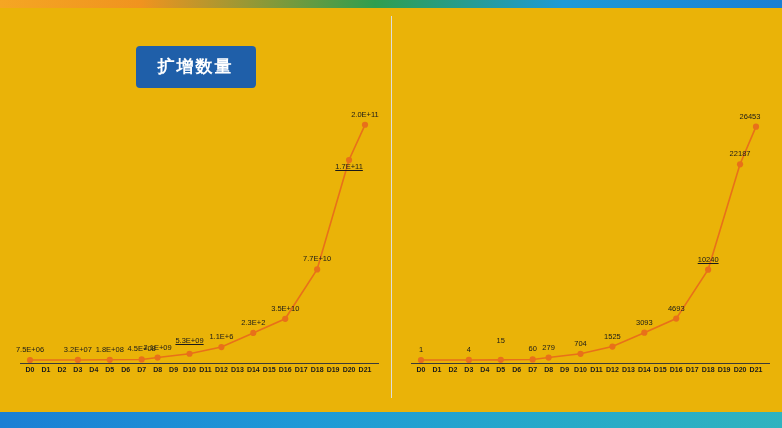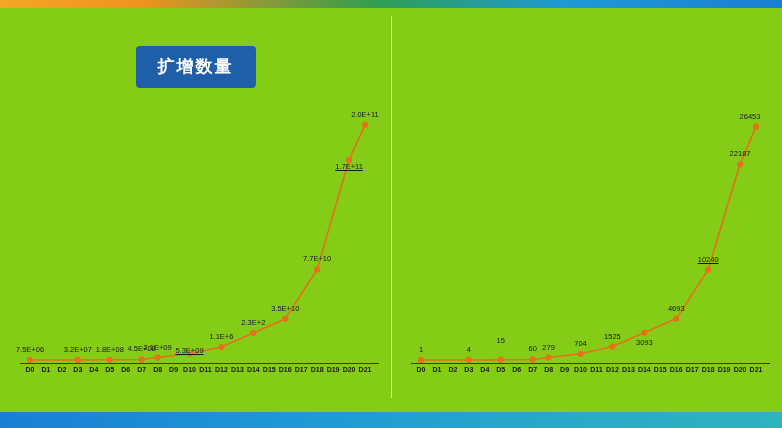--- a/index.html
+++ b/index.html
@@ -10,21 +10,21 @@
   body {
     width: 782px;
     height: 428px;
     font-family: "Liberation Sans", sans-serif;
     overflow: hidden;
     position: relative;
   }
   .slide {
     position: absolute;
     inset: 0;
-    background: #84cc16;
+    background: #eab308;
   }
   .top-bar {
     position: absolute;
     top: 0; left: 0; right: 0;
     height: 8px;
     background: linear-gradient(90deg, #f5a623 0%, #f0931f 18%, #2f9e4f 48%, #1e9ad6 72%, #1a7fd4 100%);
   }
   .bottom-bar {
     position: absolute;
     bottom: 0; left: 0; right: 0;
@@ -156,21 +156,21 @@
           <div class="axis-label" style="left: 297.143px;">D18</div>
           <div class="axis-label" style="left: 313.095px;">D19</div>
           <div class="axis-label" style="left: 329.048px;">D20</div>
           <div class="axis-label" style="left: 345px;">D21</div>
         </div>
     <div class="pt-label" style="left: 10px; top: 250.991px;">7.5E+06</div>
         <div class="pt-label" style="left: 57.8571px; top: 250.962px;">3.2E+07</div>
         <div class="pt-label" style="left: 89.7619px; top: 250.788px;">1.8E+08</div>
         <div class="pt-label" style="left: 121.667px; top: 250.471px;">4.5E+08</div>
         <div class="pt-label" style="left: 137.619px; top: 248.53px;">2.1E+09</div>
-        <div class="pt-label" style="left: 169.524px; top: 252px; text-decoration: underline;">5.3E+09</div>
+        <div class="pt-label" style="left: 169.524px; top: 242px; text-decoration: underline;">5.3E+09</div>
         <div class="pt-label" style="left: 201.429px; top: 238.062px;">1.1E+6</div>
         <div class="pt-label" style="left: 233.333px; top: 223.948px;">2.3E+2</div>
         <div class="pt-label" style="left: 265.238px; top: 209.833px;">3.5E+10</div>
         <div class="pt-label" style="left: 297.143px; top: 160.433px;">7.7E+10</div>
         <div class="pt-label" style="left: 329.048px; top: 68px; text-decoration: underline;">1.7E+11</div>
         <div class="pt-label" style="left: 345px; top: 15.7619px;">2.0E+11</div>
       </div>
   </div>
 
   <div class="panel panel-right">
@@ -215,21 +215,21 @@
           <div class="axis-label" style="left: 329.048px;">D20</div>
           <div class="axis-label" style="left: 345px;">D21</div>
         </div>
     <div class="pt-label" style="left: 10px; top: 250.991px;">1</div>
         <div class="pt-label" style="left: 57.8571px; top: 250.965px;">4</div>
         <div class="pt-label" style="left: 89.7619px; top: 242px;">15</div>
         <div class="pt-label" style="left: 121.667px; top: 250.471px;">60</div>
         <div class="pt-label" style="left: 137.619px; top: 248.539px;">279</div>
         <div class="pt-label" style="left: 169.524px; top: 244.79px;">704</div>
         <div class="pt-label" style="left: 201.429px; top: 237.547px;">1525</div>
-        <div class="pt-label" style="left: 233.333px; top: 223.715px; margin-top: 20px;">3093</div>
+        <div class="pt-label" style="left: 233.333px; top: 223.715px;">3093</div>
         <div class="pt-label" style="left: 265.238px; top: 209.601px;">4693</div>
         <div class="pt-label" style="left: 297.143px; top: 160.669px; text-decoration: underline;">10240</div>
         <div class="pt-label" style="left: 329.048px; top: 55.279px;">22187</div>
         <div class="pt-label" style="left: 339px; top: 17.6467px;">26453</div>
       </div>
   </div>
 
 </div>
 
 </body></html>

